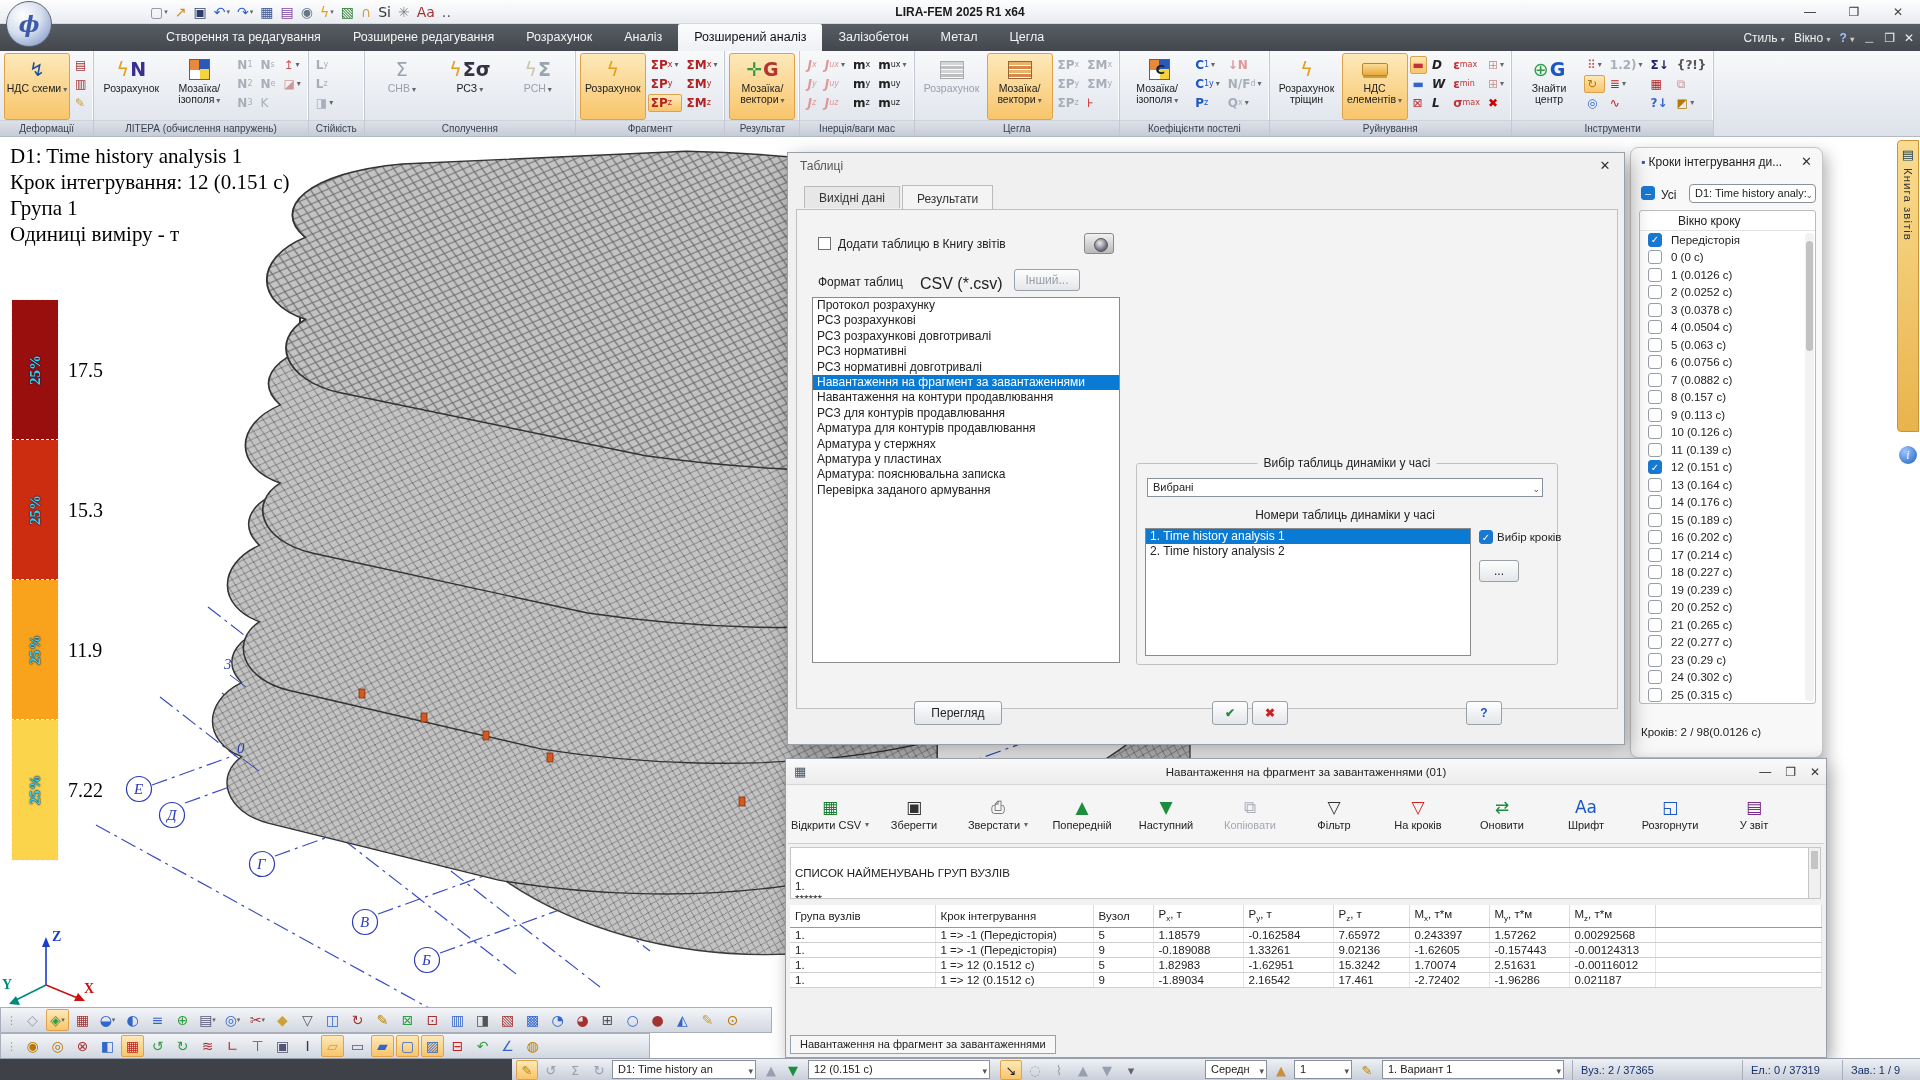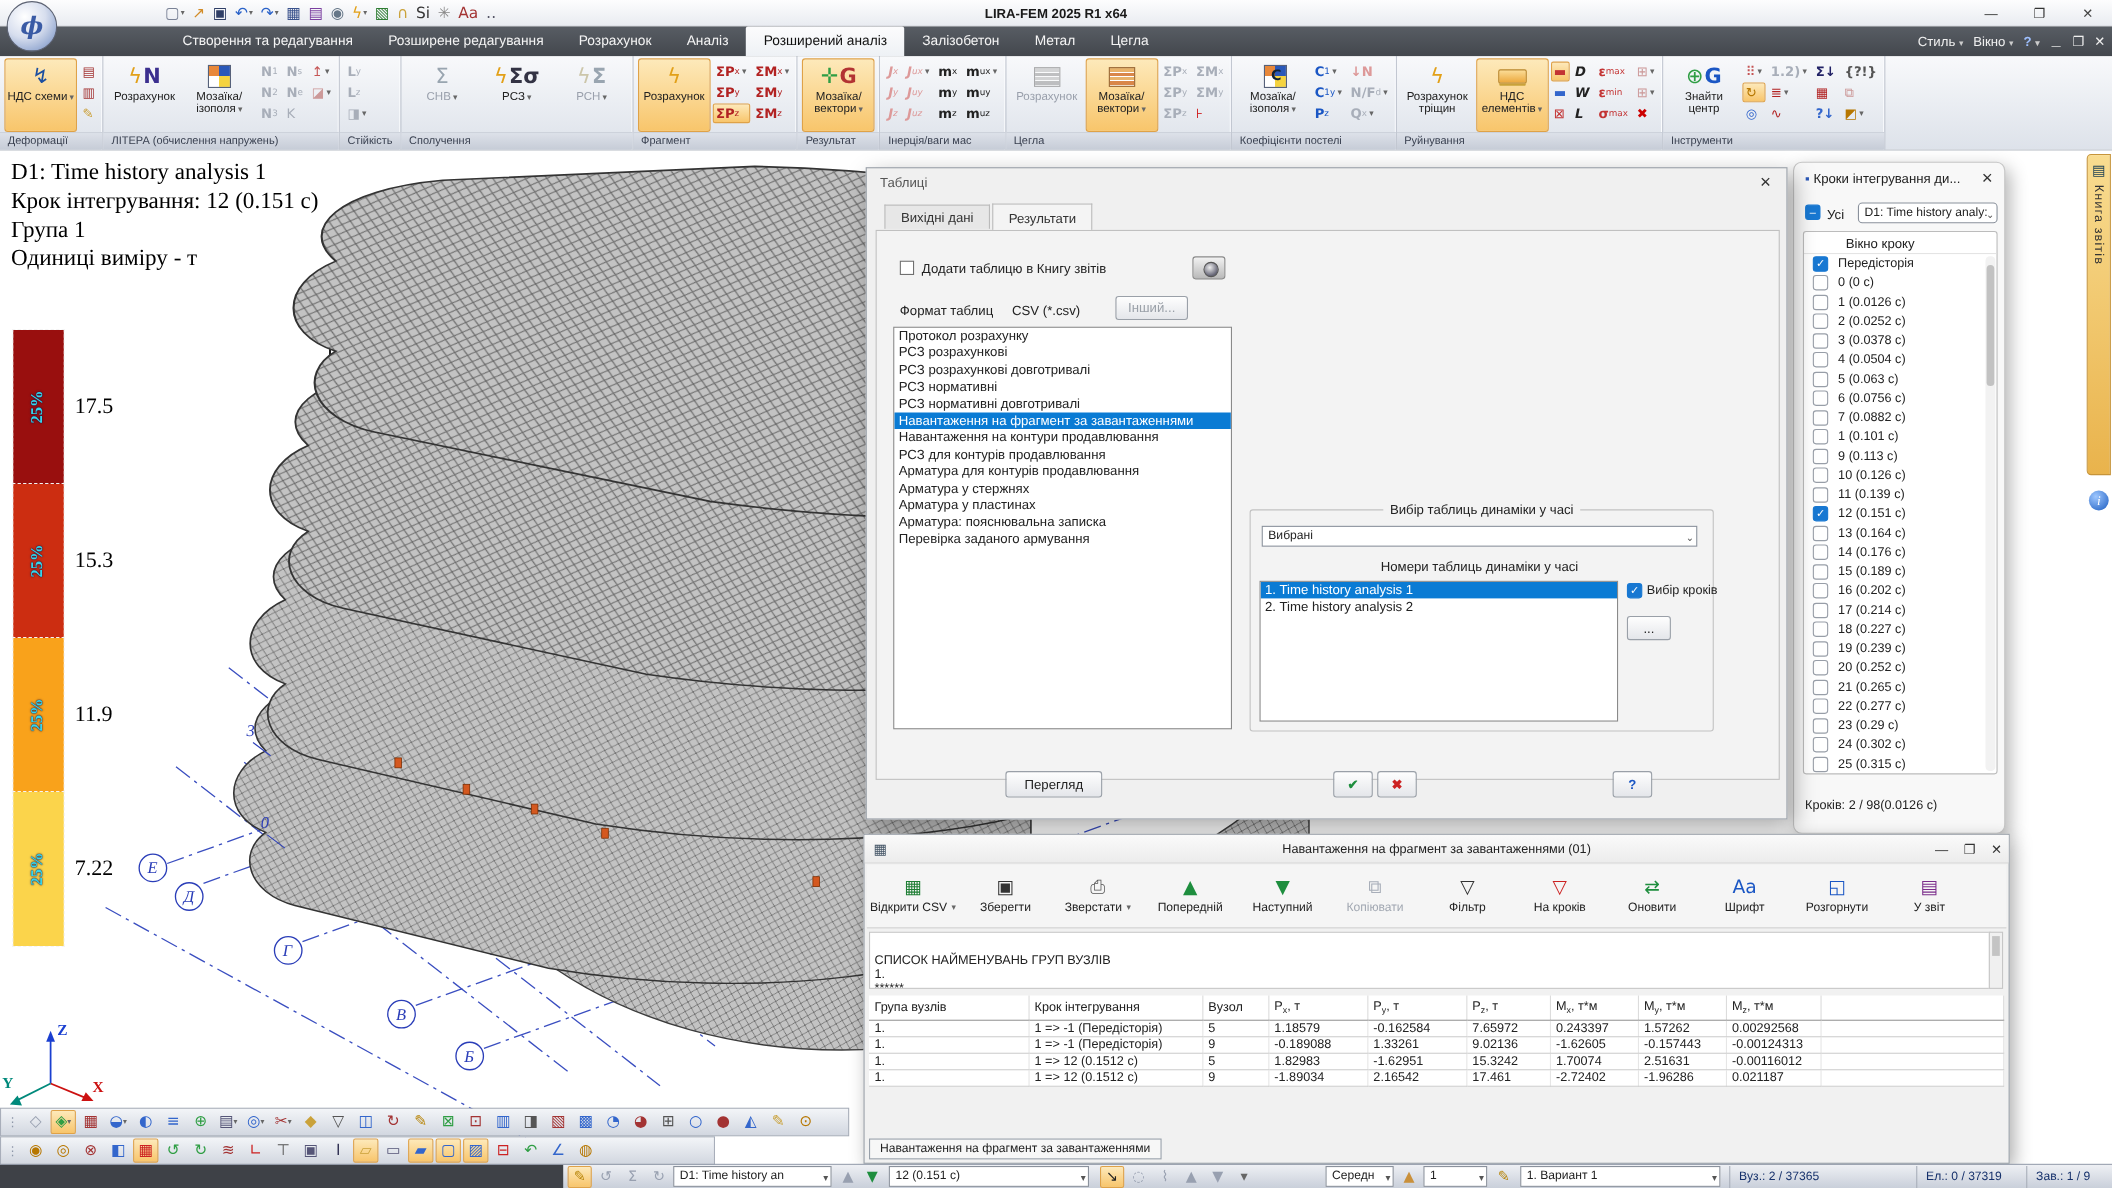--- a/index.html
+++ b/index.html
@@ -23,21 +23,21 @@
 .rtab{padding:0 16px;line-height:27px;color:#f4f4f4;font-size:12.5px;white-space:nowrap}
 .rtab.act{background:linear-gradient(#fcfcfd,#eef1f5);color:#111;border-radius:2px 2px 0 0}
 .tr-right{position:absolute;right:6px;top:0;height:27px;display:flex;align-items:center;gap:9px;color:#f0f0f0;font-size:12px}
 .tr-right .q{color:#9fc0ff;font-weight:bold}
 .tr-right .tda{font-size:8px;color:#ccc}
 
 .ribbon{position:absolute;top:51px;left:0;right:0;height:86px;background:linear-gradient(#f8f9fb,#dde2ea);border-bottom:1px solid #b4bac4}
 #rgroups{display:flex;height:100%}
 .rgroup{display:flex;flex-direction:column;border-right:1px solid #c2c7d1;box-shadow:inset -1px 0 0 #fbfcfe}
 .rgb{flex:1;display:flex;align-items:stretch;gap:2px;padding:2px 4px 0 4px}
-.rgl{height:16px;font-size:10px;color:#394050;line-height:15px;background:linear-gradient(#dde1e9,#c6ccd7);white-space:nowrap;padding:0 7px;border-top:1px solid #cdd2db}
+.rgl{height:16px;font-size:10px;color:#394050;text-align:center;line-height:15px;background:linear-gradient(#dde1e9,#c6ccd7);white-space:nowrap;padding:0 7px;border-top:1px solid #cdd2db}
 .rbig{width:66px;display:flex;flex-direction:column;align-items:center;border:1px solid transparent;border-radius:3px;padding:2px 1px 0 1px}
 .rbig .ric{height:27px;display:flex;align-items:center;justify-content:center;gap:1px;font-size:19px;font-family:"DejaVu Sans",sans-serif;line-height:1}
 .rbl{font-size:10.5px;line-height:11px;text-align:center;color:#222}
 .rbig.act{background:linear-gradient(#fde9ba,#f8c56b);border-color:#dfa248}
 .rbig.dis .rbl{color:#9aa0ac}
 .rgc{display:flex;flex-direction:column;gap:1px;padding-top:3px}
 .rsm{display:inline-flex;align-items:center;height:18px;padding:0 2px;border:1px solid transparent;border-radius:2px;font-size:12px;font-family:"DejaVu Sans",sans-serif;line-height:1;white-space:nowrap}
 .rsm.act{background:linear-gradient(#fde9ba,#f8c56b);border-color:#dfa248}
 .rsm.dis,.rsm.dis .rt{color:#a8aeb9!important}
 .rsm .rt{font-weight:bold}
@@ -940,21 +940,21 @@
     <div class="dlg-x">✕</div>
     <div class="dtab">
       <span>Вихідні дані</span>
       <span class="act">Результати</span>
     </div>
     <div class="dframe"></div>
     <span class="cb abs" style="left:30px;top:84px"></span>
     <span class="abs" style="left:50px;top:84px;font-size:12px">Додати таблицю в Книгу звітів</span>
     <div class="cam abs" style="left:296px;top:80px"></div>
     <span class="abs" style="left:30px;top:122px;font-size:12px">Формат таблиц</span>
-    <span class="abs" style="left:132px;top:122px;font-size:12px">CSV (*.csv)</span>
+    <span class="abs" style="left:132px;top:122px;font-size:16px">CSV (*.csv)</span>
     <span class="btn" style="left:226px;top:116px;width:66px;height:22px;line-height:20px;color:#9aa0a8">Інший...</span>
     <div class="lb" id="dlgList" style="left:24px;top:144px;width:308px;height:366px">
         <div>Протокол розрахунку</div>
         <div>РСЗ розрахункові</div>
         <div>РСЗ розрахункові довготривалі</div>
         <div>РСЗ нормативні</div>
         <div>РСЗ нормативні довготривалі</div>
         <div class="sel">Навантаження на фрагмент за завантаженнями</div>
         <div>Навантаження на контури продавлювання</div>
         <div>РСЗ для контурів продавлювання</div>
@@ -1022,21 +1022,21 @@
           <div class="srow">
             <span class="cbm"></span>
             <span>6 (0.0756 с)</span>
           </div>
           <div class="srow">
             <span class="cbm"></span>
             <span>7 (0.0882 с)</span>
           </div>
           <div class="srow">
             <span class="cbm"></span>
-            <span>1 (0.101 с)</span>
+            <span>8 (0.157 с)</span>
           </div>
           <div class="srow">
             <span class="cbm"></span>
             <span>9 (0.113 с)</span>
           </div>
           <div class="srow">
             <span class="cbm"></span>
             <span>10 (0.126 с)</span>
           </div>
           <div class="srow">

